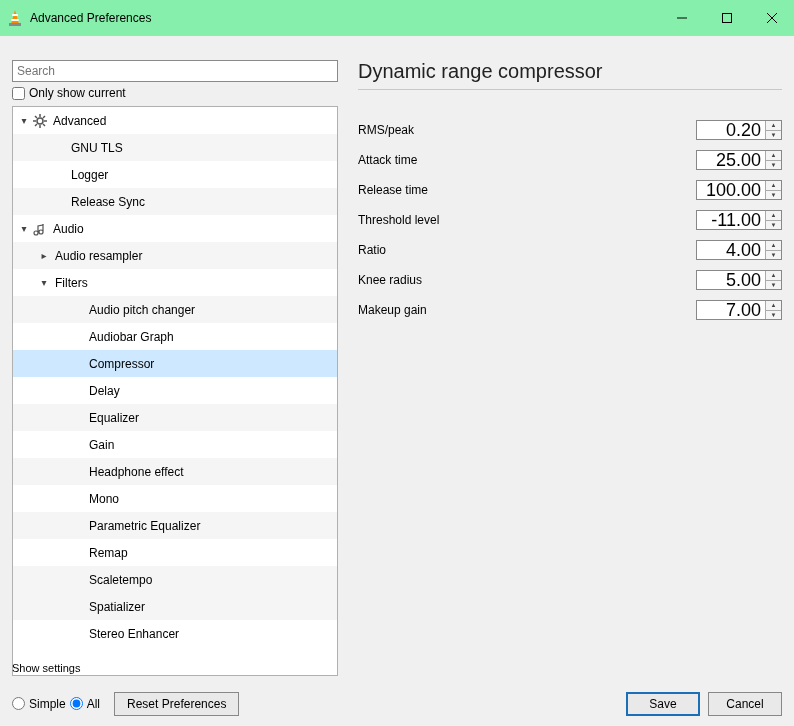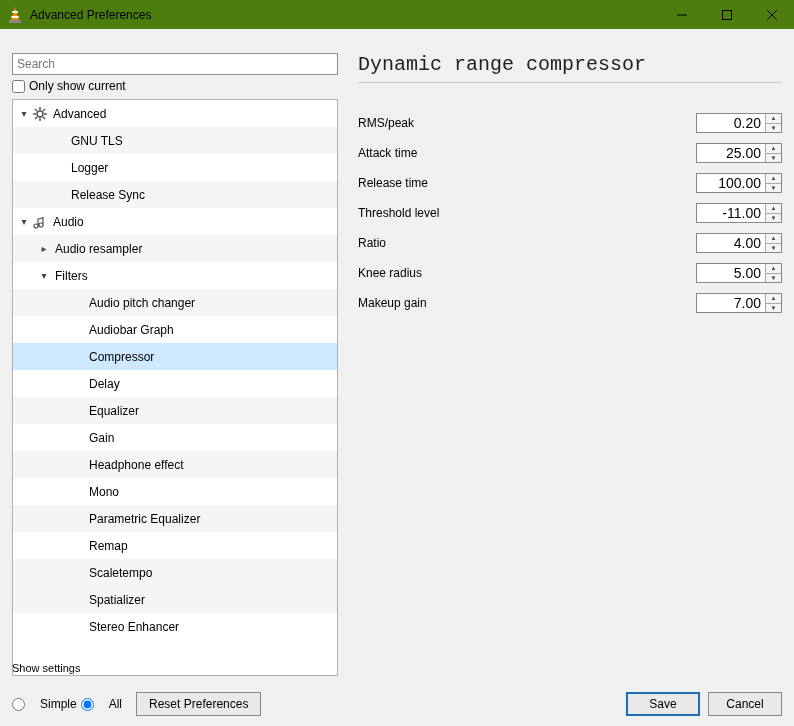--- a/index.html
+++ b/index.html
@@ -1,19 +1,19 @@
 <!DOCTYPE html>
 <html><head>
 <meta charset="utf-8">
 <style>
 * { box-sizing: border-box; margin: 0; padding: 0; font-family: "Segoe UI", Tahoma, sans-serif; font-size: 12px; }
 body { background: #f0f0f0; width: 794px; height: 726px; overflow: hidden; display: flex; flex-direction: column; }
 
 
-.titlebar { height: 29px; background: #4d7c0f; display: flex; align-items: center; padding-left: 6px; }
+.titlebar { height: 36px; background: #86efac; display: flex; align-items: center; padding-left: 6px; }
 .titlebar .ico { width: 18px; height: 18px; margin-right: 6px; }
 .titlebar .title { flex: 1; font-size: 12px; }
 .titlebar .winbtn { width: 45px; height: 30px; display: flex; align-items: center; justify-content: center; }
 .titlebar .winbtn svg { width: 10px; height: 10px; }
 
 
 .mainrow { flex: 1; display: flex; padding: 24px 12px 0 12px; gap: 20px; overflow: hidden; }
 
 
 .leftpanel { width: 326px; display: flex; flex-direction: column; }
@@ -31,36 +31,36 @@
 .trow .caret { width: 14px; text-align: center; color: #444; font-size: 10px; }
 .trow .icowrap { width: 18px; display: flex; align-items: center; justify-content: center; }
 .trow .lbl { padding-left: 4px; }
 .ind0 { padding-left: 4px; }
 .ind1 { padding-left: 24px; }
 .ind2 { padding-left: 40px; }
 .ind3 { padding-left: 58px; }
 
 
 .rightpanel { flex: 1; display: flex; flex-direction: column; padding-top: 0; }
-.rtitle { font-size: 20px; font-weight: 400; color: #222; padding-bottom: 6px; border-bottom: 1px solid #c8c8c8; margin-bottom: 30px; font-family: Liberation Mono, monospace; }
+.rtitle { font-size: 20px; font-weight: 400; color: #222; padding-bottom: 6px; border-bottom: 1px solid #c8c8c8; margin-bottom: 30px; }
 .form { display: flex; flex-direction: column; gap: 10px; justify-content: space-between; }
 .frow { display: flex; align-items: center; height: 20px; }
 .frow .flabel { flex: 1; font-size: 12px; color: #000; }
 .spin { display: flex; width: 86px; height: 20px; border: 1px solid #888; background: #fff; }
-.spin input { border: none; width: 68px; text-align: right; padding-right: 4px; font-size: 14px; outline: none; }
+.spin input { border: none; width: 68px; text-align: right; padding-right: 4px; font-size: 18px; outline: none; }
 .spin .steps { width: 16px; display: flex; flex-direction: column; border-left: 1px solid #aaa; }
 .spin .steps div { flex: 1; display: flex; align-items: center; justify-content: center; font-size: 6px; color: #444; background: #f4f4f4; }
 .spin .steps div:first-child { border-bottom: 1px solid #aaa; }
 
 
 .footer { height: 50px; padding: 6px 12px 10px 12px; display: flex; align-items: flex-end; }
 .footer .fslbl { font-size: 11px; position: absolute; margin-top: -30px; }
 .footer-left { display: flex; flex-direction: column; }
 .footer-left .radios { display: flex; align-items: center; gap: 4px; }
-.footer-left .radios label { display: flex; align-items: flex-end; gap: 15px; font-size: 12px; }
+.footer-left .radios label { display: flex; align-items: flex-start; gap: 4px; font-size: 12px; }
 .btn { height: 24px; padding: 0 12px; border: 1px solid #888; background: #e9e9e9; font-size: 12px; cursor: default; }
 .btn.primary { border: 2px solid #1a6fb8; background: #e9e9e9; }
 .footer .spacer { flex: 1; }
 .footer .btn { margin-left: 8px; min-width: 74px; }
 </style>
 </head>
 <body>
 
 <div class="titlebar">
   <span class="ico">

